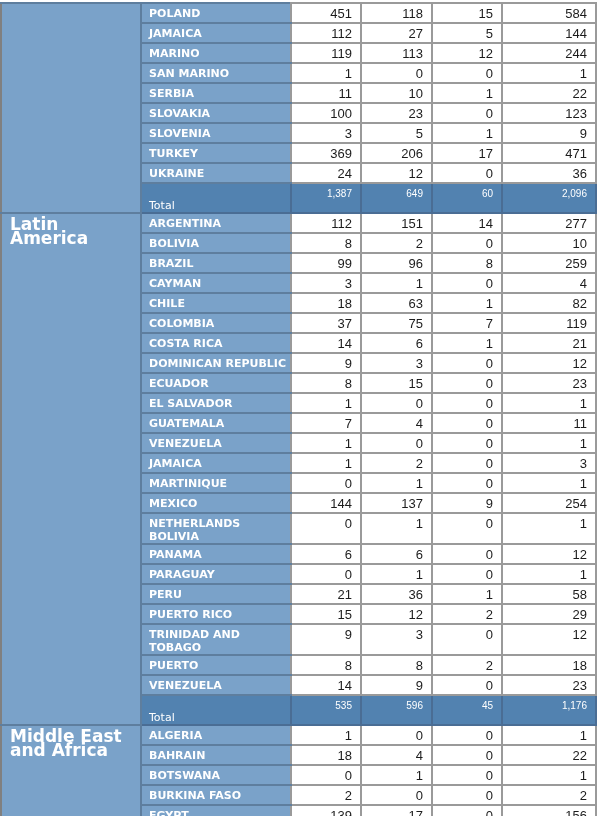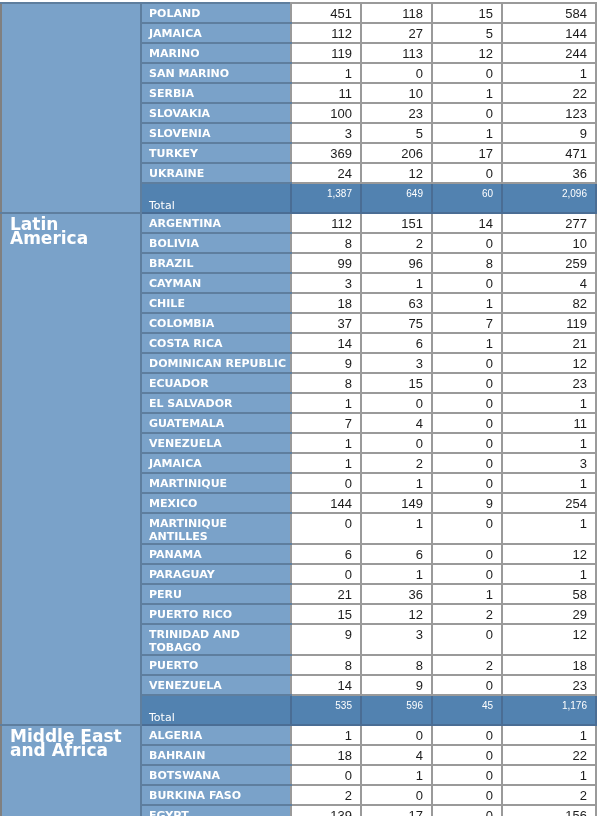--- a/index.html
+++ b/index.html
@@ -273,26 +273,26 @@
         <tr>
           <td class="country-cell">MARTINIQUE</td>
           <td class="value-cell">0</td>
           <td class="value-cell">1</td>
           <td class="value-cell">0</td>
           <td class="value-cell">1</td>
         </tr>
         <tr>
           <td class="country-cell">MEXICO</td>
           <td class="value-cell">144</td>
-          <td class="value-cell">149</td>
+          <td class="value-cell">137</td>
           <td class="value-cell">9</td>
           <td class="value-cell">254</td>
         </tr>
         <tr>
-          <td class="country-cell">MARTINIQUE ANTILLES</td>
+          <td class="country-cell">NETHERLANDS BOLIVIA</td>
           <td class="value-cell">0</td>
           <td class="value-cell">1</td>
           <td class="value-cell">0</td>
           <td class="value-cell">1</td>
         </tr>
         <tr>
           <td class="country-cell">PANAMA</td>
           <td class="value-cell">6</td>
           <td class="value-cell">6</td>
           <td class="value-cell">0</td>

